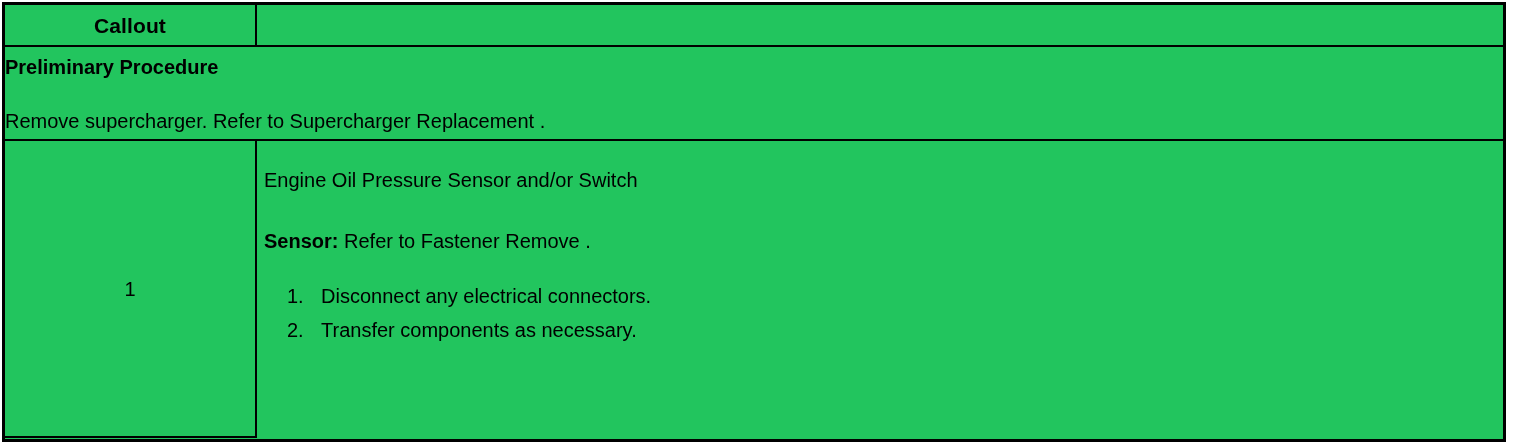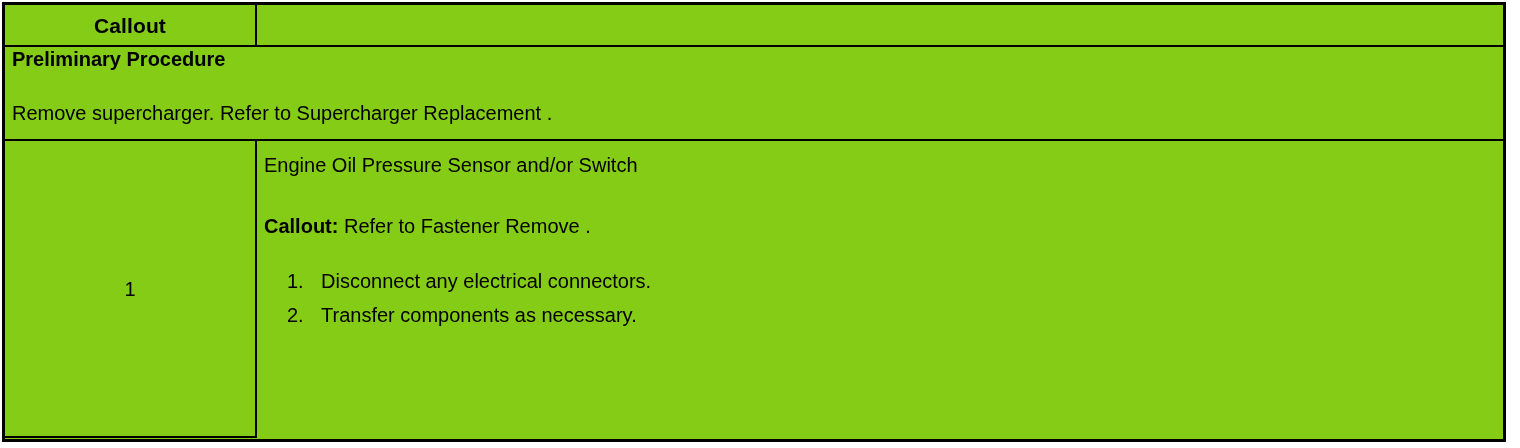--- a/index.html
+++ b/index.html
@@ -18,21 +18,21 @@
 
   
   .table-wrap {
     position: absolute;
     left: 2px;
     top: 2px;
     width: 1504px;
     height: 440px;
     box-sizing: border-box;
     border: 3px solid #000;
-    background: #84cc16;
+    background: #22c55e;
   }
 
   .row {
     display: flex;
     box-sizing: border-box;
     width: 100%;
   }
 
   
   .row-header {
@@ -59,21 +59,21 @@
     font-weight: bold;
     letter-spacing: 0.1px;
     line-height: 1;
   }
 
   
   .row-prelim {
     height: 94px;
     border-bottom: 2px solid #000;
     flex-direction: column;
-    padding-left: 7px;
+    justify-content: center;
     box-sizing: border-box;
   }
   .prelim-title {
     font-size: 20px;
     font-weight: bold;
     line-height: 1;
     margin-top: 2px;
   }
   .prelim-body {
     font-size: 20px;
@@ -96,21 +96,21 @@
     justify-content: center;
   }
   .callout-num {
     font-size: 20px;
     line-height: 1;
     font-weight: normal;
   }
   .cell-component-body {
     flex: 1 1 auto;
     box-sizing: border-box;
-    padding: 10px 0 0 7px;
+    padding: 25px 0 0 7px;
   }
 
   .comp-line {
     font-size: 20px;
     line-height: 1;
     font-weight: normal;
     white-space: nowrap;
   }
   .comp-title { margin-top: 4px; }
   .comp-caution { margin-top: 41px; }
@@ -170,21 +170,21 @@
 
     <div class="cell-callout-num">
       <span class="callout-num">1</span>
     </div>
 
     <div class="cell-component-body">
 
       <div class="comp-line comp-title">Engine Oil Pressure Sensor and/or Switch</div>
 
       <div class="comp-line comp-caution">
-        <span class="caution-label">Callout:</span><span> Refer to Fastener Remove .</span>
+        <span class="caution-label">Sensor:</span><span> Refer to Fastener Remove .</span>
       </div>
 
 
       <ol class="steps">
         <li>
           <span class="num">1.</span><span>Disconnect any electrical connectors.</span>
         </li>
         <li>
           <span class="num">2.</span><span>Transfer components as necessary.</span>
         </li>

